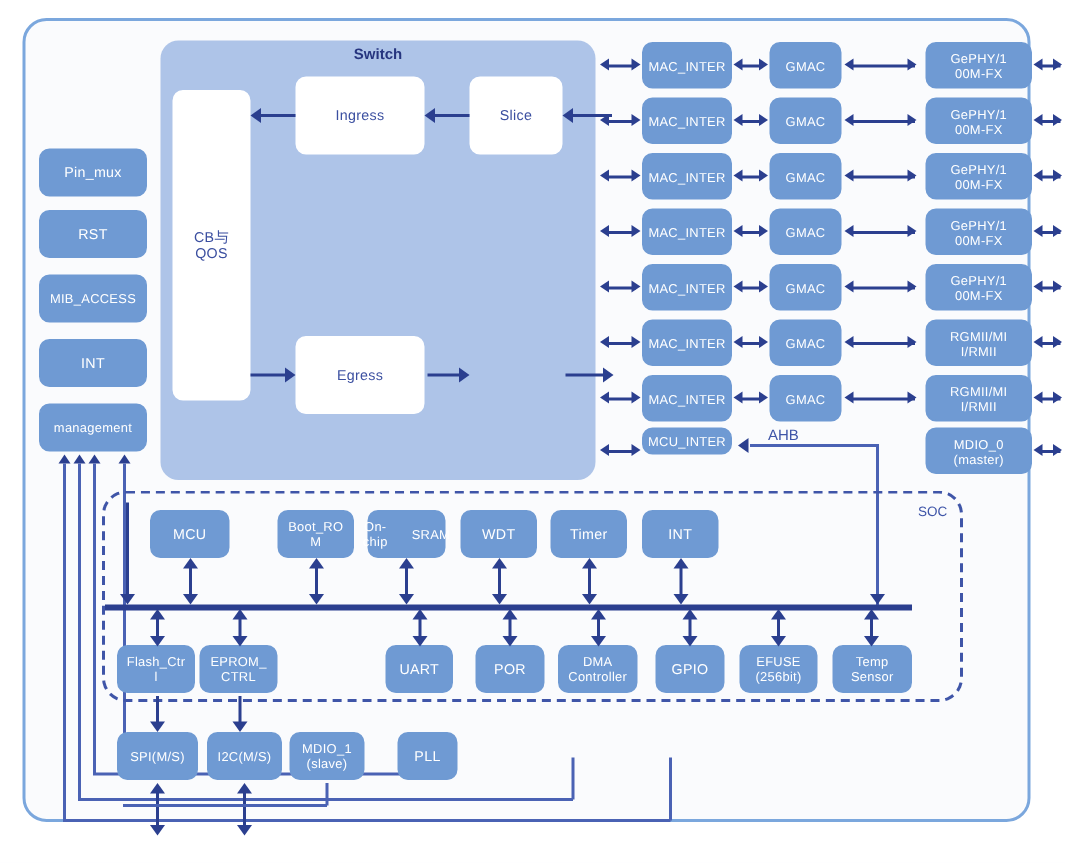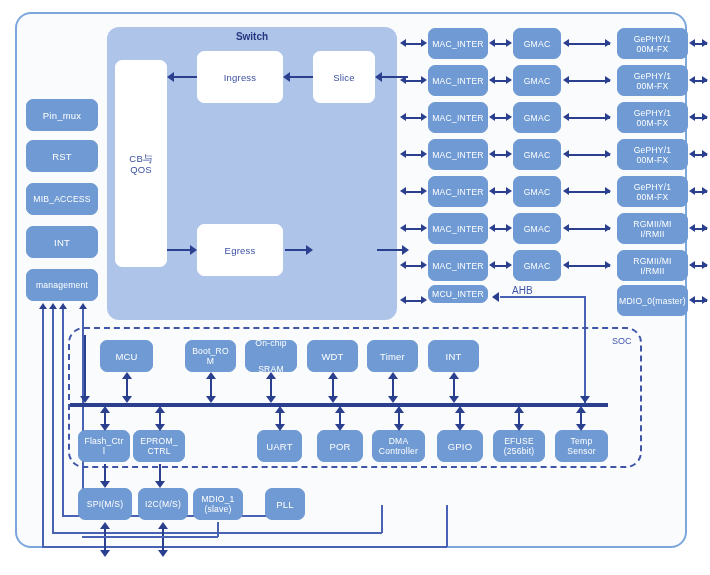--- a/index.html
+++ b/index.html
@@ -272,37 +272,37 @@
   <div class="ln lnh" style="left:404px;top:300px;width:20px;"></div>
   <div class="arr sm lf" style="left:400px;top:296px;"></div>
   <div class="arr sm rt" style="left:421px;top:296px;"></div>
 
   <div class="ln lnh thin" style="left:500px;top:296px;width:86px;"></div>
   <div class="ln lnv thin" style="left:584px;top:296px;height:108px;"></div>
   <div class="arr lf" style="left:492px;top:292px;"></div>
   <div class="arr dn" style="left:580px;top:396px;"></div>
   <div class="ahb-label" style="left:512px;top:285px;">AHB</div>
 
-  <div class="blk sm" style="left:617px;top:285px;width:71px;height:31px;flex-direction:row;">
+  <div class="blk sm" style="left:617px;top:285px;width:71px;height:31px;flex-direction:column;">
     <span>MDIO_0</span>
     <span>(master)</span>
   </div>
   <div class="ln lnh" style="left:693px;top:300px;width:14px;"></div>
   <div class="arr sm lf" style="left:689px;top:296px;"></div>
   <div class="arr sm rt" style="left:702px;top:296px;"></div>
 
   <div class="soc-dash"></div>
   <div class="soc-label">SOC</div>
 
   <div class="blk" style="left:100px;top:340px;width:53px;height:32px;">MCU</div>
   <div class="blk sm" style="left:185px;top:340px;width:51px;height:32px;flex-direction:column;">
     <span>Boot_RO</span>
     <span>M</span>
   </div>
-  <div class="blk sm" style="left:245px;top:340px;width:52px;height:32px;flex-direction:column;gap:16px;">
+  <div class="blk sm" style="left:245px;top:340px;width:52px;height:32px;flex-direction:row;gap:16px;">
     <span>On-chip</span>
     <span>SRAM</span>
   </div>
   <div class="blk" style="left:307px;top:340px;width:51px;height:32px;">WDT</div>
   <div class="blk" style="left:367px;top:340px;width:51px;height:32px;">Timer</div>
   <div class="blk" style="left:428px;top:340px;width:51px;height:32px;">INT</div>
 
   <div class="ln lnv" style="left:126px;top:375px;height:26px;"></div>
   <div class="arr up" style="left:122px;top:372px;"></div>
   <div class="arr dn" style="left:122px;top:396px;"></div>

